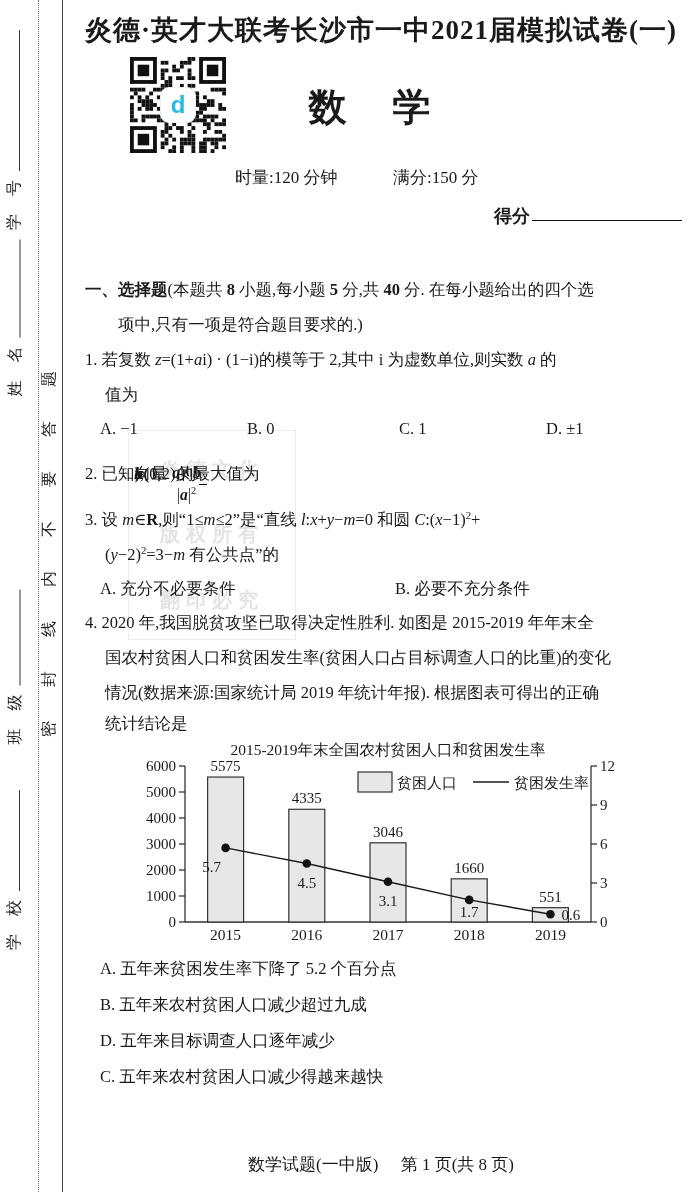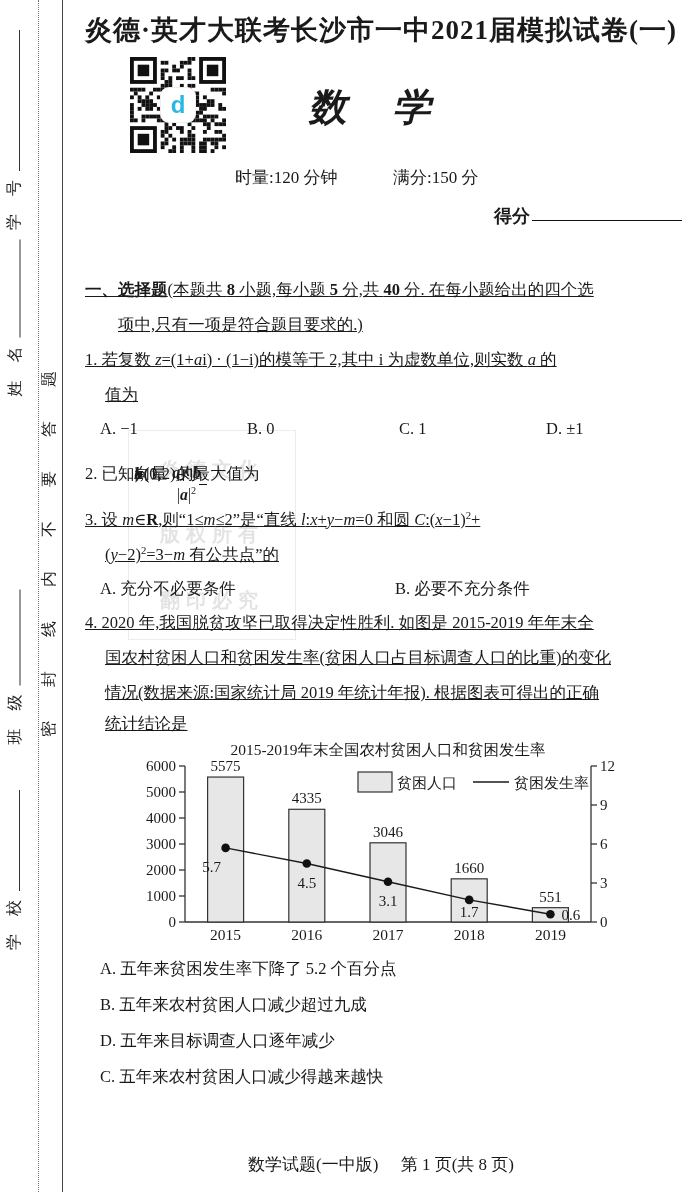--- a/index.html
+++ b/index.html
@@ -26,29 +26,29 @@
          font-size:27px;font-weight:bold;letter-spacing:1px;z-index:2;}
   .qr{position:absolute;left:130px;top:57px;width:96px;height:96px;z-index:2;}
   .qr svg{display:block;}
   .qrlogo{position:absolute;left:31px;top:31px;width:34px;height:34px;background:#fff;
           border-radius:8px;display:flex;align-items:center;justify-content:center;
           box-shadow:0 0 0 1px #eee;}
   .qrlogo span{color:#29b7e8;font-family:"Liberation Sans",sans-serif;
                font-weight:bold;font-size:24px;line-height:1;}
   .subject{position:absolute;left:62px;right:0;top:82px;text-align:center;
            font-size:38px;font-weight:bold;z-index:2;}
-  .subject span{letter-spacing:46px;margin-left:23px;font-style:italic;}
+  .subject span{letter-spacing:46px;margin-left:23px;}
   .meta{position:absolute;top:166px;font-size:17px;z-index:2;}
   .score{position:absolute;left:494px;top:204px;width:196px;display:flex;
          align-items:flex-start;z-index:2;}
   .score .slabel{font-weight:bold;font-size:18px;font-family:"Liberation Sans",sans-serif;}
   .score .sline{width:150px;border-bottom:1.5px solid #111;margin:0 0 2px 2px;height:16px;}
   
   #questions{position:absolute;left:85px;top:272px;width:610px;font-size:16.5px;z-index:1;}
-  .line{line-height:35px;white-space:nowrap;text-decoration:underline;}
+  .line{line-height:35px;white-space:nowrap;}
   .hang{padding-left:33px;text-indent:-33px;}
   .cont2{padding-left:33px;}
   .cont{padding-left:20px;}
   .optrow4{display:flex;padding-left:15px;line-height:34px;font-family:Liberation Serif, serif;}
   .optrow4 .o1{width:147px;}.optrow4 .o2{width:152px;}.optrow4 .o3{width:147px;}
   .optrow2{display:flex;padding-left:15px;line-height:33px;}
   .optrow2 .o1{width:295px;}
   .q2line{height:56px;display:flex;align-items:center;white-space:nowrap;}
   .q4opt{line-height:36px;padding-left:15px;white-space:nowrap;}
   .sup{vertical-align:super;font-size:0.65em;line-height:0;}

